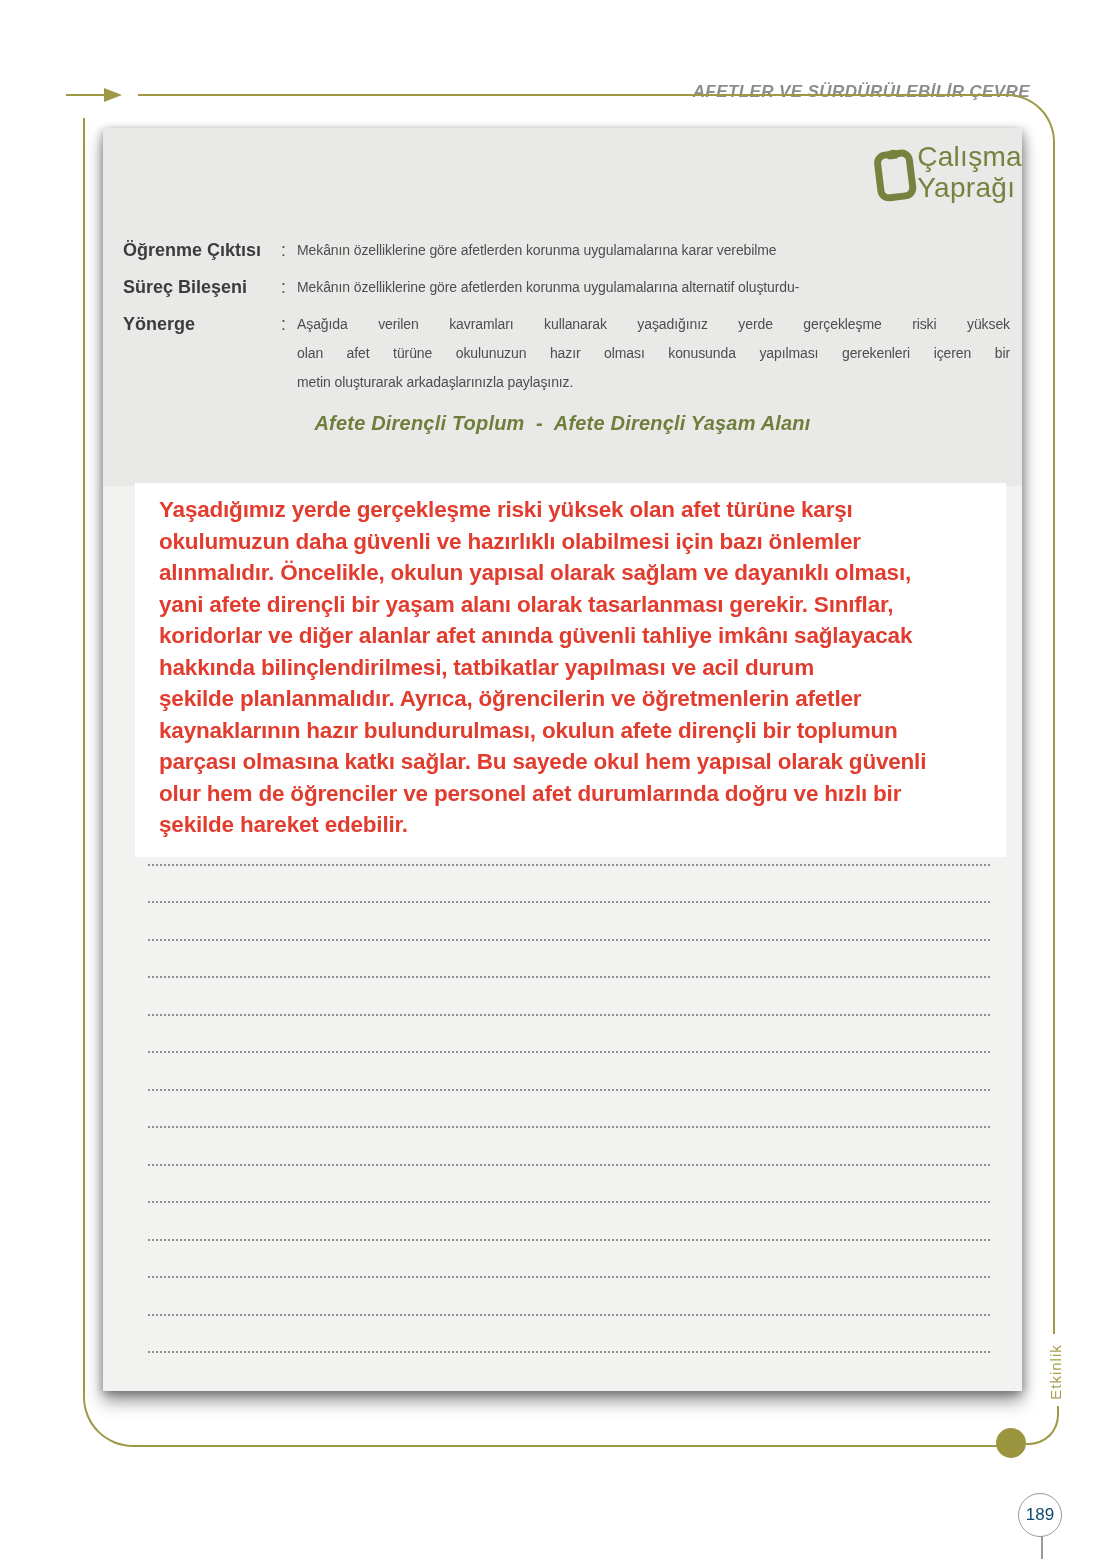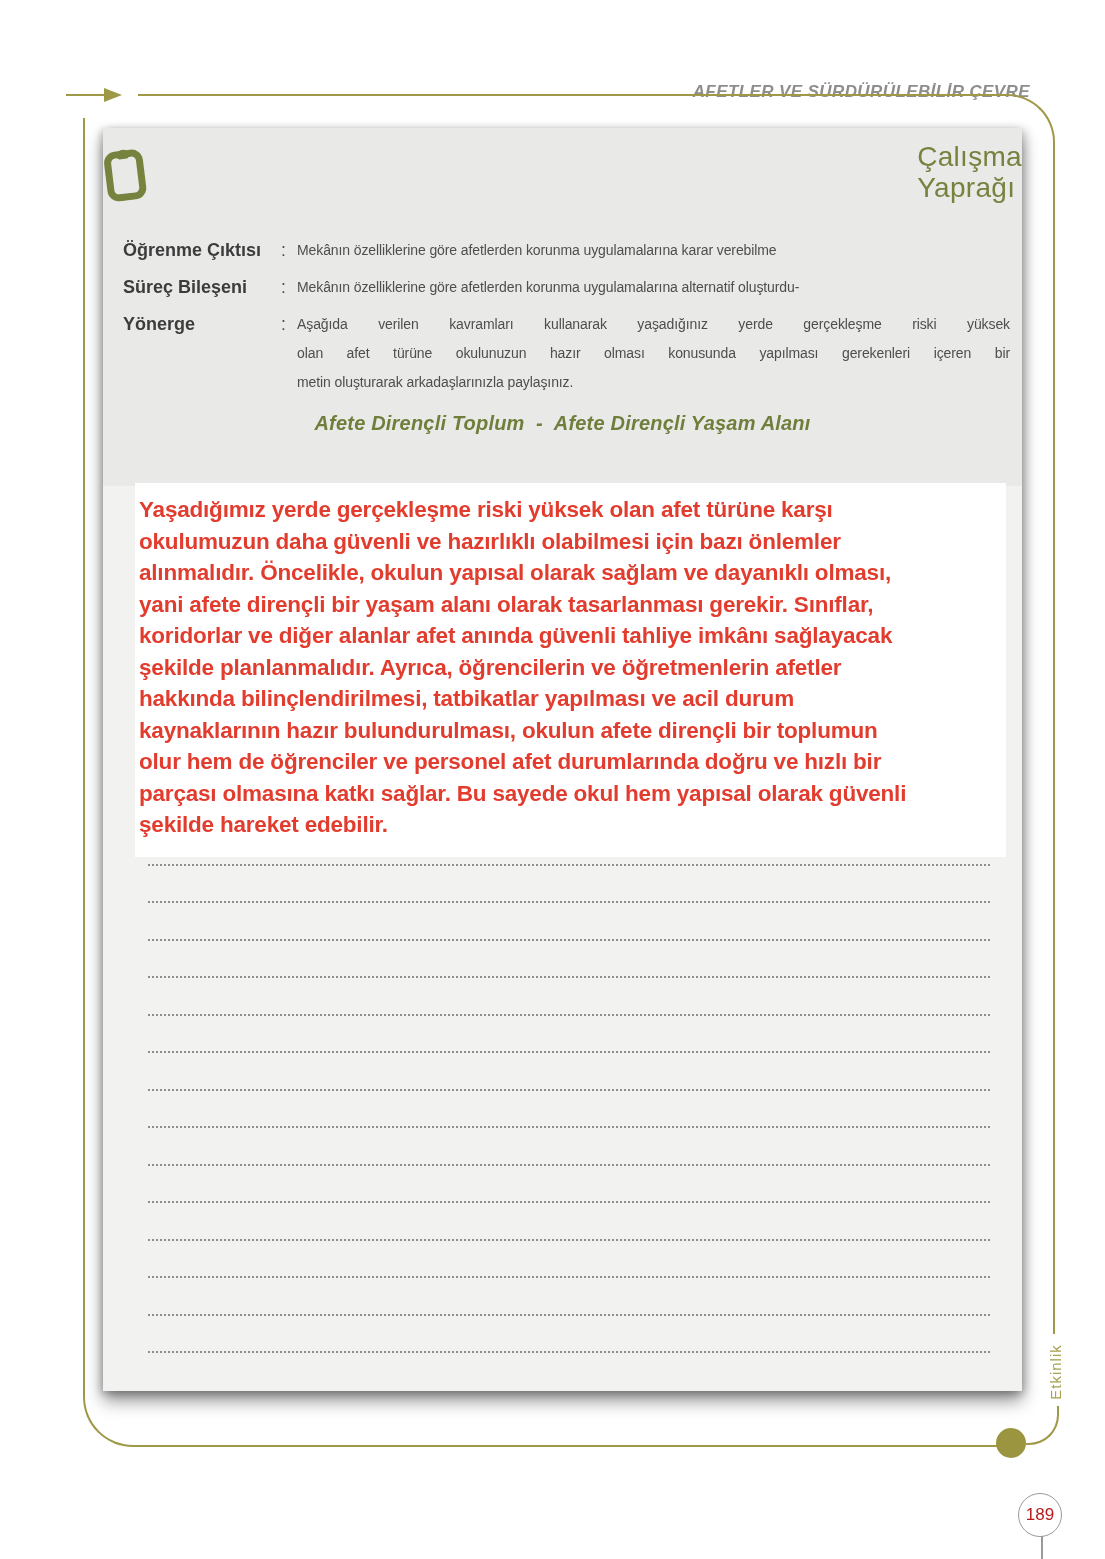--- a/index.html
+++ b/index.html
@@ -42,50 +42,50 @@
   }
   .frame-dot{
     position:absolute;left:996px;top:1428px;width:30px;height:30px;
     border-radius:50%;background:#9c953f;
   }
   
   .page-circle{
     position:absolute;left:1018px;top:1493px;width:44px;height:44px;box-sizing:border-box;
     border:1.5px solid #9a9a9a;border-radius:50%;
     display:flex;align-items:center;justify-content:center;
-    font-size:17px;color:#b91c1c;background:#fff;
+    font-size:17px;color:#0c4a6e;background:#fff;
   }
   .page-circle-line{position:absolute;left:1041px;top:1536px;width:1.5px;height:23px;background:#9a9a9a;}
   
   .paper{
     position:absolute;left:103px;top:128px;width:919px;height:1263px;
     background:#f2f2f1;
     box-shadow:0 10px 16px rgba(0,0,0,0.42), 3px 2px 9px rgba(0,0,0,0.20), -3px 2px 7px rgba(0,0,0,0.14);
   }
   .paper-header{
     position:absolute;left:0;top:0;width:100%;height:358px;background:#e9e9e8;box-sizing:border-box;
     padding-top:13px;
   }
-  .title-row{display:flex;justify-content:space-between;align-items:flex-start;}
+  .title-row{display:flex;justify-content:flex-end;align-items:flex-start;}
   .clipboard{transform:rotate(-7deg);margin-top:2px;}
   .ws-title{font-size:28px;line-height:31px;color:#76833f;letter-spacing:0.3px;}
   .fields{margin-top:31px;padding:0 12px 0 20px;}
   .frow{display:grid;grid-template-columns:158px 16px 1fr;margin-bottom:8px;}
   .flabel{font-size:18px;font-weight:bold;color:#3c3c3c;line-height:29px;}
   .fcolon{font-size:17.5px;color:#4e4e4e;line-height:29px;}
   .ftext{font-size:14px;color:#4e4e4e;line-height:29px;letter-spacing:-0.1px;}
   .ftext .just{text-align:justify;text-align-last:justify;}
   .concepts{
     margin-top:15px;text-align:center;font-size:20px;font-weight:bold;font-style:italic;
     color:#6f7e3b;white-space:pre-wrap;letter-spacing:0.2px;
   }
   
   .answer-block{
     position:absolute;left:32px;top:355px;width:871px;min-height:374px;box-sizing:border-box;
-    background:#ffffff;padding:11px 4px;
+    background:#ffffff;padding:11px 24px;
   }
   .answer-line{
     font-size:22.5px;font-weight:bold;line-height:31.5px;color:#e23c2e;
     white-space:nowrap;letter-spacing:-0.2px;
   }
   
   .writing-area{position:absolute;left:45px;top:700px;width:842px;}
   .write-line{height:35.5px;border-bottom:2px dotted #8e8e8e;}
 </style>
 </head>
@@ -150,25 +150,25 @@
 
     <div class="concepts">Afete Dirençli Toplum  -  Afete Dirençli Yaşam Alanı</div>
   </div>
 
   <div class="answer-block">
       <div class="answer-line">Yaşadığımız yerde gerçekleşme riski yüksek olan afet türüne karşı</div>
       <div class="answer-line">okulumuzun daha güvenli ve hazırlıklı olabilmesi için bazı önlemler</div>
       <div class="answer-line">alınmalıdır. Öncelikle, okulun yapısal olarak sağlam ve dayanıklı olması,</div>
       <div class="answer-line">yani afete dirençli bir yaşam alanı olarak tasarlanması gerekir. Sınıflar,</div>
       <div class="answer-line">koridorlar ve diğer alanlar afet anında güvenli tahliye imkânı sağlayacak</div>
+      <div class="answer-line">hakkında bilinçlendirilmesi, tatbikatlar yapılması ve acil durum</div>
       <div class="answer-line">şekilde planlanmalıdır. Ayrıca, öğrencilerin ve öğretmenlerin afetler</div>
-      <div class="answer-line">hakkında bilinçlendirilmesi, tatbikatlar yapılması ve acil durum</div>
       <div class="answer-line">kaynaklarının hazır bulundurulması, okulun afete dirençli bir toplumun</div>
+      <div class="answer-line">parçası olmasına katkı sağlar. Bu sayede okul hem yapısal olarak güvenli</div>
       <div class="answer-line">olur hem de öğrenciler ve personel afet durumlarında doğru ve hızlı bir</div>
-      <div class="answer-line">parçası olmasına katkı sağlar. Bu sayede okul hem yapısal olarak güvenli</div>
       <div class="answer-line">şekilde hareket edebilir.</div>
     </div>
 
   <div class="writing-area">
       <div class="write-line"></div>
       <div class="write-line"></div>
       <div class="write-line"></div>
       <div class="write-line"></div>
       <div class="write-line"></div>
       <div class="write-line"></div>

